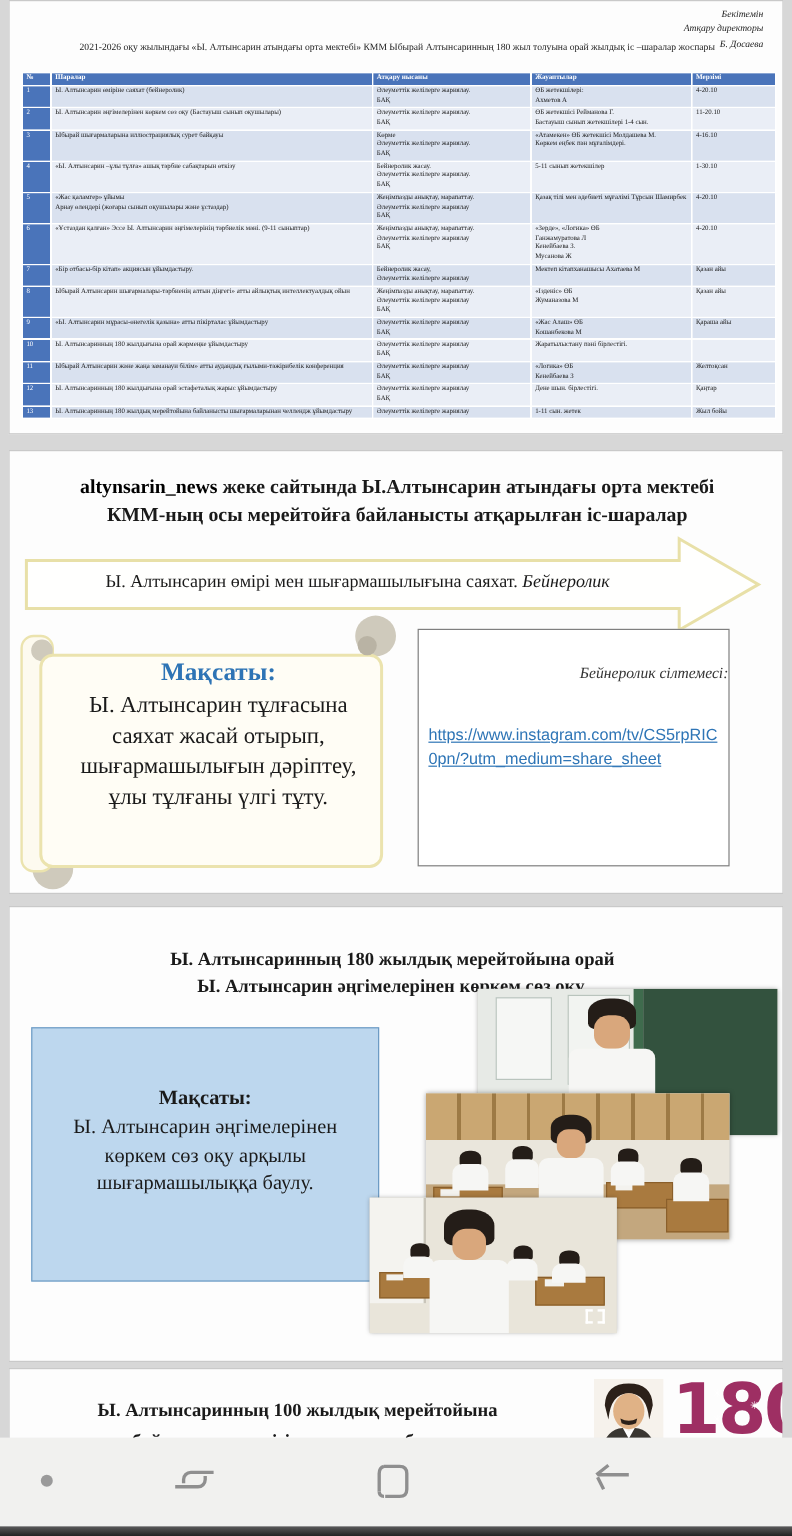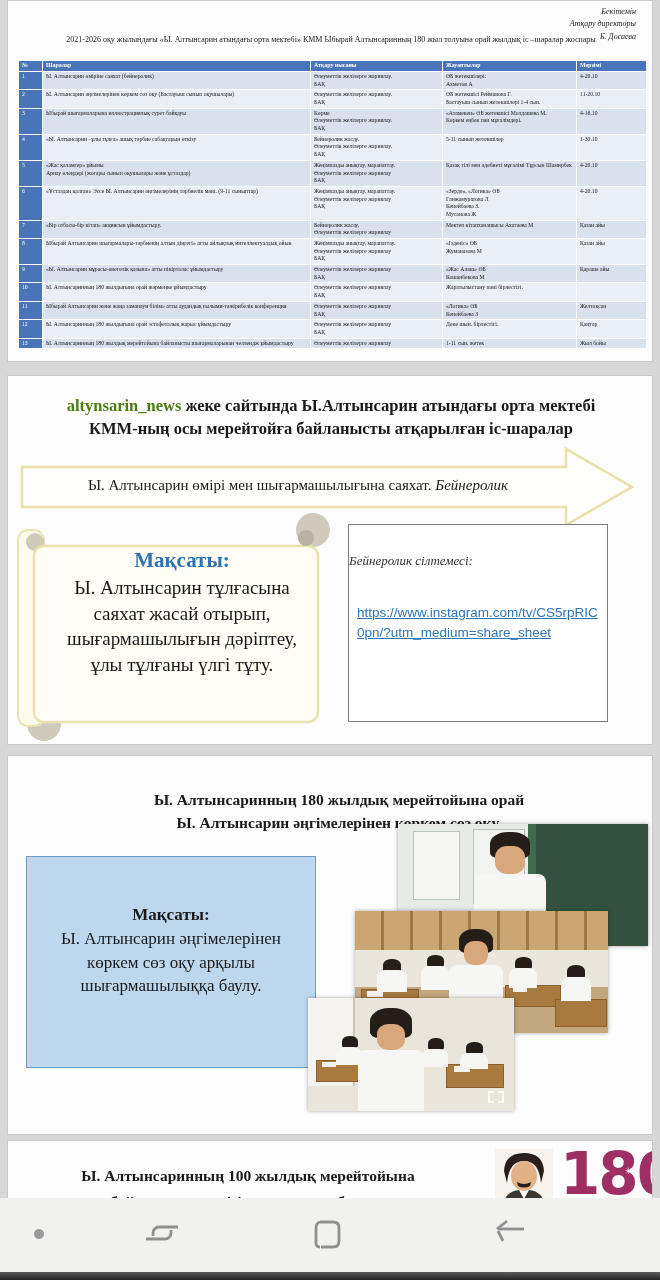--- a/index.html
+++ b/index.html
@@ -13,37 +13,37 @@
                font-size:5.7px;line-height:1.35;}
   table.events td,table.events th{border:1px solid #ffffff;padding:1px 3px;vertical-align:top;text-align:left;
                overflow:hidden;white-space:pre-line;word-wrap:break-word;}
   table.events th{background:#4a74ba;color:#fff;font-weight:bold;font-size:5.9px;}
   td.numcell{background:#4a74ba;color:#fff;}
   tr.odd  td:not(.numcell){background:#d9e1ef;}
   tr.even td:not(.numcell){background:#eaeef6;}
   
   .s2-heading{position:absolute;top:18px;left:48px;width:550px;text-align:center;
               font-size:16.5px;font-weight:bold;line-height:1.4;}
-  .s2-site{color:#4d7c0f;}
+  .s2-site{color:#000000;}
   .arrow-wrap{position:absolute;top:70px;left:10px;width:625px;height:82px;}
   .arrow-label{position:absolute;top:31px;left:20px;width:520px;text-align:center;font-size:15px;font-family:Liberation Serif, serif;}
   
   .scroll-wrap{position:absolute;top:132px;left:0px;width:335px;height:238px;}
   .scroll-text{position:absolute;top:40px;left:48px;width:252px;text-align:center;}
   .scroll-title{font-size:21px;font-weight:bold;color:#2e74b5;margin-bottom:2px;}
   .scroll-body{font-size:19px;line-height:1.35;}
   
   .linkbox{position:absolute;top:148px;left:340px;width:258px;height:196px;background:#fff;
            border:1px solid #7f7f7f;}
-  .link-caption{position:absolute;top:28px;left:0;width:100%;text-align:left;
+  .link-caption{position:absolute;top:28px;left:0;width:100%;text-align:right;
                 font-style:italic;font-size:13px;color:#333;}
   .link-url{position:absolute;top:78px;left:8px;width:242px;font-family:"Liberation Sans","DejaVu Sans",sans-serif;
             font-size:13.5px;color:#2e75b6;text-decoration:underline;word-break:break-all;line-height:1.5;}
   
-  .s3-heading{position:absolute;top:32px;left:56px;width:550px;text-align:center;
+  .s3-heading{position:absolute;top:32px;left:44px;width:550px;text-align:center;
               font-size:15.5px;font-weight:bold;line-height:1.5;}
   .goalbox{position:absolute;top:100px;left:18px;width:290px;height:212px;background:#bdd7ee;
            border:1px solid #6d9bc4;box-sizing:border-box;text-align:center;}
   .goalbox-inner{margin-top:46px;padding:0 14px;font-size:17px;line-height:1.4;}
   .goalbox .t{font-weight:bold;}
   .photo{position:absolute;background:#dcdcd4;box-shadow:0 0 4px rgba(0,0,0,.35);overflow:hidden;}
   .photoA{left:390px;top:68px;width:250px;height:122px;}
   .photoB{left:347px;top:155px;width:253px;height:122px;}
   .photoC{left:300px;top:242px;width:206px;height:113px;}
   

